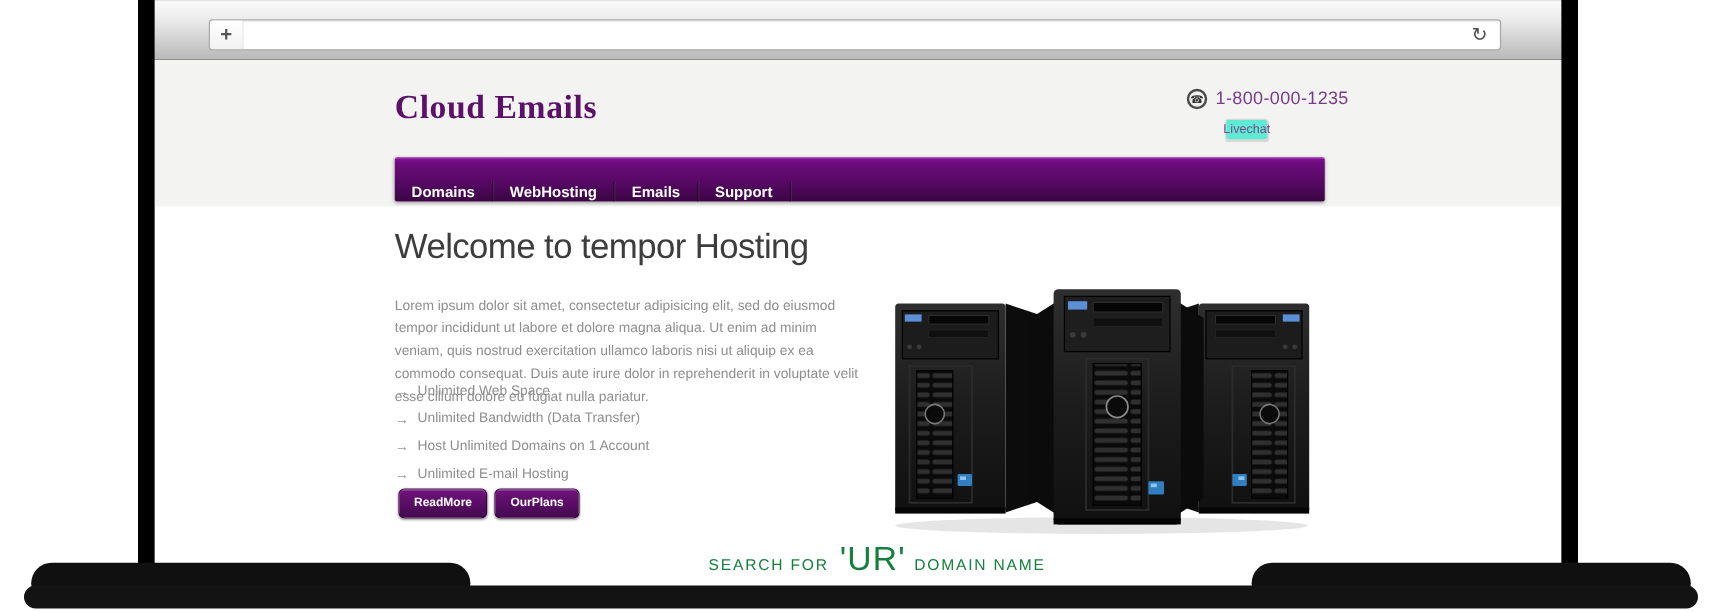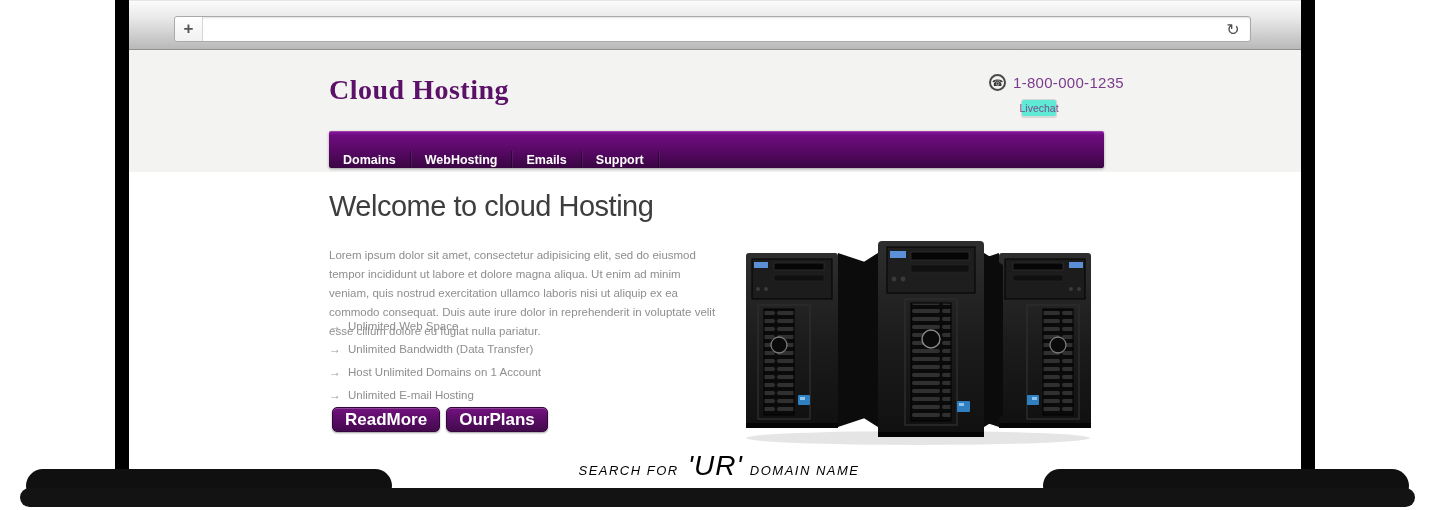--- a/index.html
+++ b/index.html
@@ -61,29 +61,29 @@
   .hero-paragraph { position:absolute; left:200px; top:196px; width:394px;
                     font-size:11.5px; line-height:19px; color:#8e8e8e; }
   .features { position:absolute; left:200px; top:264px; list-style:none; }
   .feature { font-size:11.5px; color:#8e8e8e; height:23px; display:flex; gap:7px;
              align-items:center; }
   .bullet { font-size:12px; color:#9a9a9a; }
 
   .cta-row { position:absolute; left:203px; top:357px; display:flex; gap:6px; }
   .cta { height:25px; padding:0 12px; border:1px solid #35063d; border-radius:5px;
          background:linear-gradient(180deg,#73127f 0%,#5c0d68 45%,#440a4e 100%);
-         color:#fff; font-size:17px; font-weight:bold; display:flex; align-items:center;
+         color:#fff; font-size:10px; font-weight:bold; display:flex; align-items:center;
          box-shadow:0 1px 2px rgba(0,0,0,.4), inset 0 1px 0 rgba(255,255,255,.2);
          cursor:pointer;text-align:center; }
 
   .servers { position:absolute; left:612px; top:185px; width:355px; height:212px; }
 
-  .search-banner { position:absolute; left:4px; top:400px; width:100%;
+  .search-banner { position:absolute; left:16px; top:400px; width:100%;
                    display:flex; align-items:baseline; justify-content:center;
-                   color:#000000;font-style:italic; }
+                   color:#15803d; }
   .search-small { font-size:13px; letter-spacing:1.5px; }
   .search-big { font-size:28px; letter-spacing:1px; margin:0 7px 0 9px; font-weight:400; }
 
   
   .shadow-blob { position:absolute; top:469px; height:34px; background:#101010;
                  border-radius:17px; z-index:6; }
   .shadow-blob.left  { left:26px;  width:366px; }
   .shadow-blob.right { right:26px; width:366px; }
   .shadow-bar { position:absolute; left:20px; right:20px; top:488px; height:19px;
                 background:#131313; border-radius:10px; z-index:6; }
@@ -103,39 +103,39 @@
       <input class="urlfield" type="text" value="" style="">
       <div class="reloadbtn">
         <span>↻</span>
       </div>
     </div>
   </div>
 
   <div class="page">
     <div class="site-header"></div>
 
-    <div class="logo">Cloud Hosting</div>
+    <div class="logo">Cloud Emails</div>
 
     <div class="phone">
       <span class="phone-icon">
         <span>☎</span>
       </span>
       <span class="phone-number">1-800-000-1235</span>
     </div>
 
     <div class="livechat">Livechat</div>
 
     <div class="main-nav">
       <div class="nav-item">Domains</div>
       <div class="nav-item">WebHosting</div>
       <div class="nav-item">Emails</div>
       <div class="nav-item">Support</div>
     </div>
 
-    <h1 class="hero-heading">Welcome to cloud Hosting</h1>
+    <h1 class="hero-heading">Welcome to tempor Hosting</h1>
     <p class="hero-paragraph">Lorem ipsum dolor sit amet, consectetur adipisicing elit, sed do eiusmod tempor incididunt ut labore et dolore magna aliqua. Ut enim ad minim veniam, quis nostrud exercitation ullamco laboris nisi ut aliquip ex ea commodo consequat. Duis aute irure dolor in reprehenderit in voluptate velit esse cillum dolore eu fugiat nulla pariatur.</p>
 
     <ul class="features">
       <li class="feature">
         <span class="bullet">→</span>
         <span>Unlimited Web Space</span>
       </li>
       <li class="feature">
         <span class="bullet">→</span>
         <span>Unlimited Bandwidth (Data Transfer)</span>

